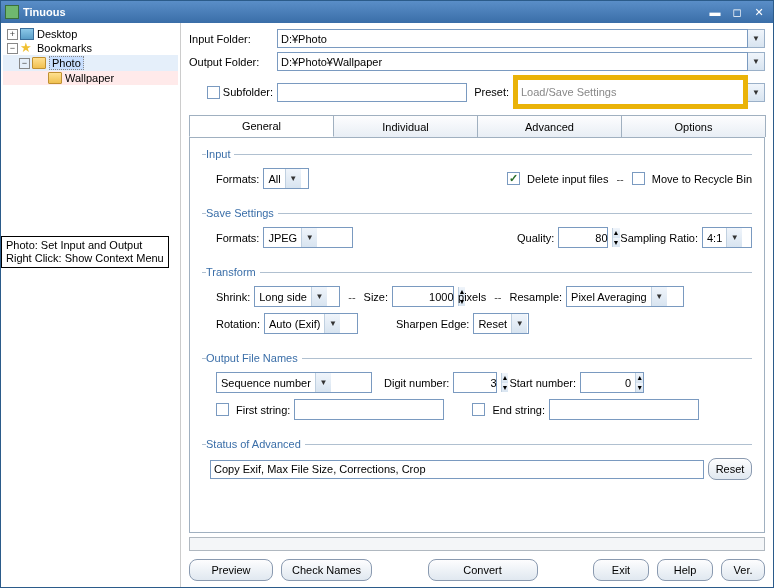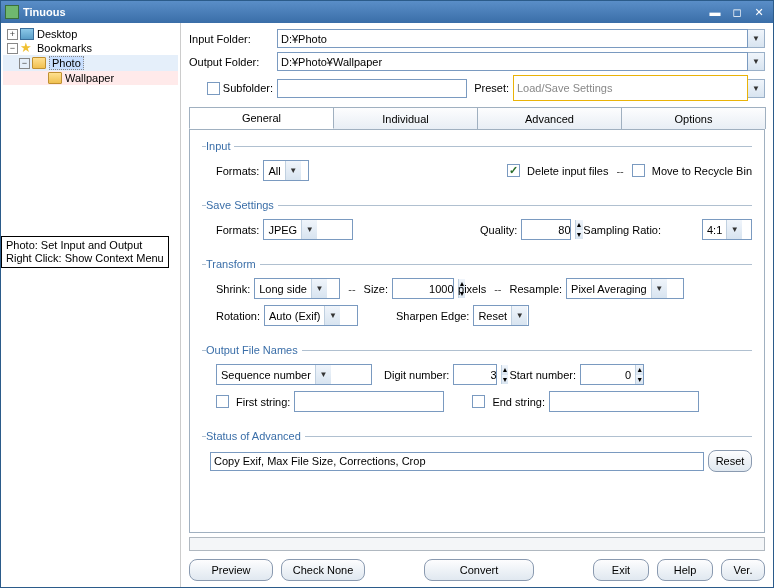--- a/index.html
+++ b/index.html
@@ -22,21 +22,21 @@
 .tree-indent1 { padding-left: 16px; }
 .tree-indent2 { padding-left: 32px; }
 .tooltip-box { position: absolute; top: 213px; left: 0; background: #fff; border: 1px solid #000; padding: 2px 4px; white-space: nowrap; font-size: 11px; line-height: 13px; }
 .content { flex: 1; padding: 6px 8px 4px 8px; display: flex; flex-direction: column; }
 .row { display: flex; align-items: center; margin-bottom: 4px; }
 .row-label { width: 88px; text-align: left; padding-right: 4px; }
 .text-input { flex: 1; height: 19px; border: 1px solid #7a9ac0; padding: 0 3px; background: #fff; }
 .dropdown-btn { width: 17px; height: 19px; border: 1px solid #9ab0c8; border-left: none; background: linear-gradient(#f0f5fb,#d8e4f0); display: flex; align-items: center; justify-content: center; cursor: pointer; }
 .checkbox { width: 13px; height: 13px; border: 1px solid #7a9ac0; background: #fff; margin-right: 3px; display: inline-flex; align-items: center; justify-content: center; cursor: pointer; }
 .checkbox.checked::after { content: "✓"; color: #2a6e2a; font-size: 11px; font-weight: bold; }
-.preset-input { flex: 1; height: 19px; border: 1px solid #eab308; padding: 12px 3px; color: #888; background: #fff; }
+.preset-input { flex: 1; height: 19px; border: 5px solid #eab308; padding: 12px 3px; color: #888; background: #fff; }
 .tabs { display: flex; margin-top: 2px; }
 .tab { flex: 1; height: 22px; border: 1px solid #a0b0c0; border-bottom: none; display: flex; align-items: center; justify-content: center; background: linear-gradient(#fdfdfe,#e8eef5); cursor: pointer; margin-right: -1px; }
 .tab.active { background: #fff; position: relative; z-index: 2; border-bottom: 1px solid #fff; margin-bottom: -1px; }
 .tab-content { border: 1px solid #a0b0c0; flex: 1; padding: 10px 12px; overflow: hidden; }
 fieldset { border: none; border-top: 1px solid #b0c0d0; margin-bottom: 12px; padding: 8px 0 0 4px; }
 legend { color: #3a6ea8; padding: 0 4px 0 0; }
 .inline-row { display: flex; align-items: center; flex-wrap: wrap; gap: 4px; margin-bottom: 6px; padding-left: 10px; }
 .lbl { white-space: nowrap; }
 .combo { height: 21px; border: 1px solid #7a9ac0; background: #fff; display: inline-flex; align-items: center; }
 .combo-text { padding: 0 4px; }
@@ -164,21 +164,21 @@
           <div style="flex:1;"></div>
           <span class="lbl">Quality:</span>
           <div class="spinner" style="width:50px;">
             <span class="spinner-text" style="width:30px;">80</span>
             <div class="spinner-btns">
                 <div class="spinner-btn">▲</div>
                 <div class="spinner-btn">▼</div>
               </div>
           </div>
           <span class="lbl" style="margin-left:8px;">Sampling Ratio:</span>
-          <div class="combo" style="width:50px;margin-left:37px;">
+          <div class="combo" style="width:50px;">
             <span class="combo-text">4:1</span>
             <div class="combo-btn">
                 <span class="arrow-down">▼</span>
               </div>
           </div>
         </div>
       </fieldset>
 
       <fieldset>
         <legend>Transform</legend>
@@ -272,21 +272,21 @@
           <button class="btn" style="min-width:44px; padding:0 6px;">Reset</button>
         </div>
       </fieldset>
 
     </div>
 
     <div class="progress"></div>
 
     <div class="bottom-bar">
       <button class="btn">Preview</button>
-      <button class="btn">Check None</button>
+      <button class="btn">Check Names</button>
       <div class="spacer"></div>
       <button class="btn" style="min-width:110px;">Convert</button>
       <div class="spacer"></div>
       <button class="btn" style="min-width:56px;">Exit</button>
       <button class="btn" style="min-width:56px;">Help</button>
       <button class="btn" style="min-width:44px;">Ver.</button>
     </div>
   </div>
 </div>
 

